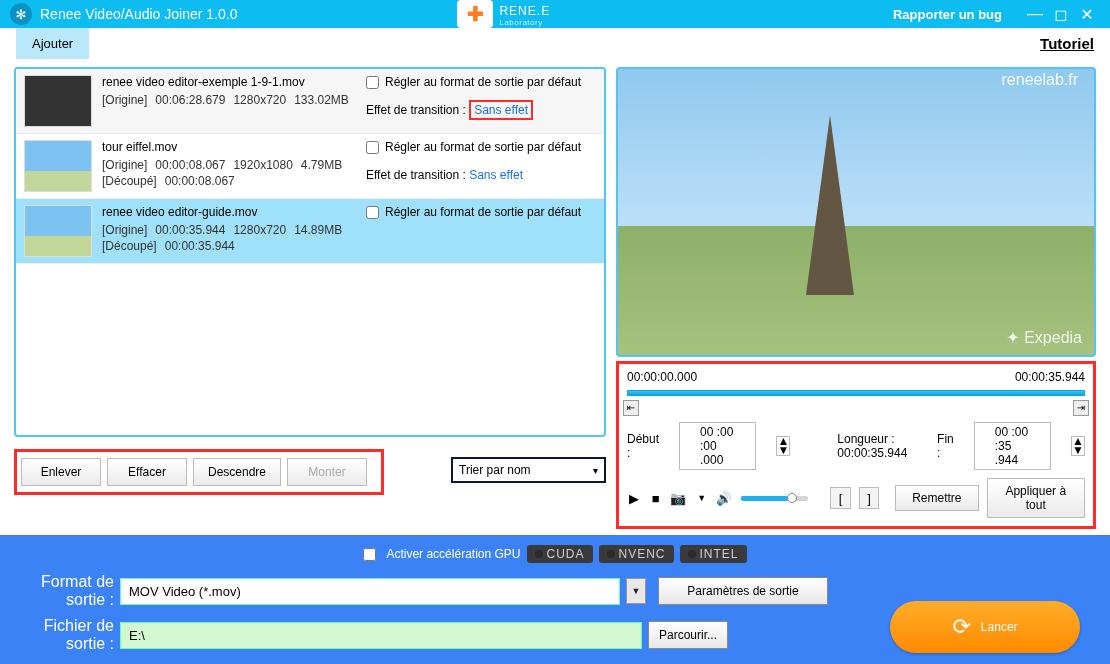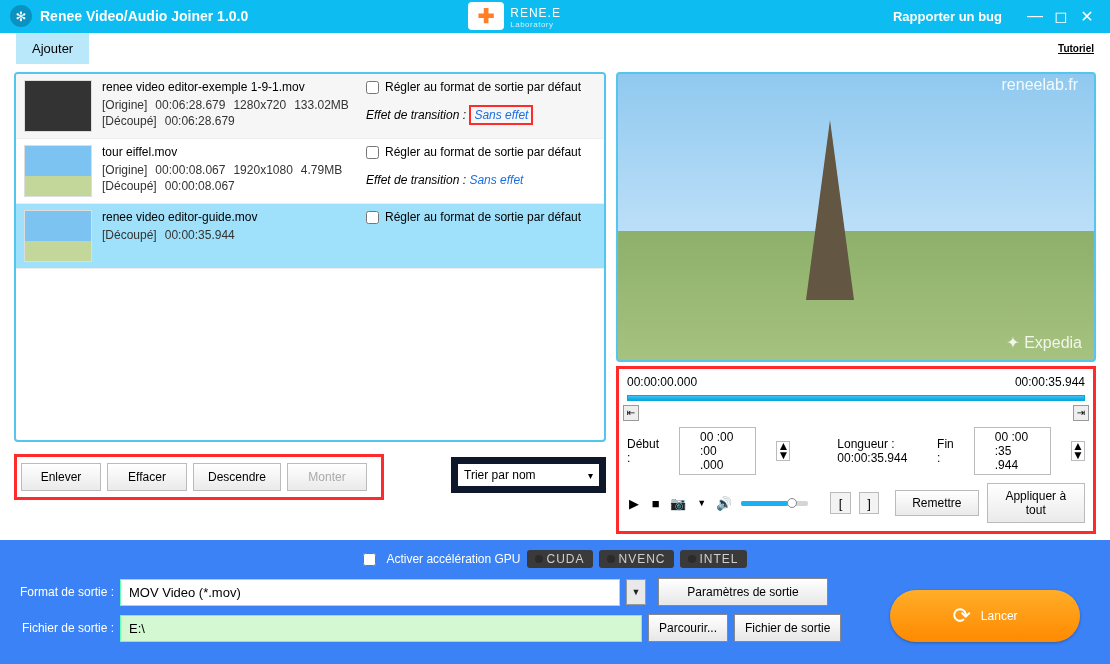--- a/index.html
+++ b/index.html
@@ -1,55 +1,55 @@
 <!DOCTYPE html>
 <html><head>
 <meta charset="utf-8">
 <style>
   * { box-sizing: border-box; margin: 0; padding: 0; font-family: Arial, sans-serif; font-size: 12px; }
   body { width: 1110px; height: 664px; background: #0dbcf0; display: flex; flex-direction: column; }
   .titlebar { height: 40px; background: #0dbcf0; display: flex; align-items: center; padding: 0 10px; color: #fff; }
   .titlebar .app-icon { width: 22px; height: 22px; background: #0a93c2; border-radius: 11px; display: flex; align-items: center; justify-content: center; margin-right: 8px; font-size: 13px; }
-  .titlebar .title { font-size: 14px; font-weight: bold; }
+  .titlebar .title { font-size: 14px; font-weight: normal; }
   .titlebar .logo { margin-left: 220px; display: flex; align-items: center; }
   .titlebar .logo-badge { width: 36px; height: 28px; background: #fff; border-radius: 4px; display: flex; align-items: center; justify-content: center; color: #ff7f27; font-size: 20px; font-weight: bold; margin-right: 6px; }
   .titlebar .logo-text { color: #fff; font-size: 15px; letter-spacing: 1px; }
   .titlebar .logo-text small { display:block; font-size:8px; letter-spacing:0.5px; color:#cdeffb;}
   .titlebar .spacer { flex: 1; }
   .titlebar .bug { font-weight: bold; font-size: 13px; margin-right: 20px; cursor:pointer;}
   .titlebar .win-btn { width: 26px; text-align: center; font-size: 16px; cursor:pointer;}
 
   .topbar { height: 38px; background: #fff; display: flex; align-items: center; padding: 0 16px; }
   .topbar .add-btn { background: #b9e8fb; border: none; padding: 8px 16px; font-size: 13px; cursor:pointer;}
-  .topbar .tutoriel { margin-left: auto; font-size: 10px; text-decoration: underline; cursor:pointer; font-weight:bold;}
+  .topbar .tutoriel { margin-left: auto; font-size: 15px; text-decoration: underline; cursor:pointer; font-weight:bold;}
 
   .main { flex:1; background:#fff; padding:8px 14px 6px 14px; display:flex; gap:10px;}
   .left-pane { flex:1; display:flex; flex-direction:column;}
   .file-list { border:2px solid #54c5ef; border-radius:4px; height:370px; overflow:hidden;}
   .file-row { display:flex; padding:6px 8px; border-bottom:1px solid #eee; min-height:64px;justify-content:flex-end;}
   .file-row.selected { background:#9fe1fb;}
   .file-row.alt { background:#f6f6f6;}
   .thumb { width:68px; height:52px; border:1px solid #ddd; margin-right:10px; flex-shrink:0; background:#333;}
   .thumb.sky { background: linear-gradient(#7cc3f1 60%,#c4d79a 60%);}
   .file-info { flex:1;}
   .file-name { font-size:12px; margin-bottom:4px;}
   .file-line { font-size:11px; color:#333; margin-bottom:2px;}
   .file-line span { display:inline-block; margin-right:8px;}
   .file-right { width:230px;}
   .chk-row { display:flex; align-items:center; font-size:12px; margin-bottom:14px;}
   .chk-row input { margin-right:6px;}
-  .eff-row { font-size:12px;font-style:italic;}
+  .eff-row { font-size:12px;}
   .eff-link { color:#1b6fe2;}
   .eff-link.boxed { border:2px solid #ff2a2a; padding:1px 3px;}
 
   .actions-area { margin-top:4px; border:3px solid #ff2a2a; padding:6px 4px; display:flex; align-items:center; gap:6px; width:370px;}
   .actions-row { display:flex; margin-top:8px; align-items:center;}
   .btn { border:1px solid #bbb; background:linear-gradient(#fff,#eaeaea); padding:6px 14px; font-size:12px; cursor:pointer; min-width:80px;}
   .btn.disabled { color:#aaa;}
-  .sort-select { margin-left:auto; border:7px solid #0f172a; padding:4px 6px; width:155px; display:flex; align-items:center; justify-content:space-between; background:#fff; cursor:pointer;}
+  .sort-select { margin-left:auto; border:2px solid #0f172a; padding:4px 6px; width:155px; display:flex; align-items:center; justify-content:space-between; background:#fff; cursor:pointer;}
   .sort-select .ch { font-size:10px;}
 
   .right-pane { width:480px; display:flex; flex-direction:column;}
   .preview { height:290px; border:2px solid #54c5ef; border-radius:4px; position:relative; background:linear-gradient(#90c9ef 0%, #bcdff8 55%, #8db06a 55%, #a6c27f 100%); overflow:hidden;}
   .eiffel { position:absolute; left:188px; bottom:60px; width:0; height:0; border-left:24px solid transparent; border-right:24px solid transparent; border-bottom:180px solid #635642;}
   .eiffel::after{content:'';position:absolute;left:-3px;top:-200px;width:6px;height:24px;background:#635642;}
   .wm { position:absolute; top:2px; right:16px; color:#fff; font-size:16px; opacity:.9;}
   .exp { position:absolute; bottom:8px; right:12px; color:#fff; font-size:16px; opacity:.85;}
 
   .trim-box { margin-top:4px; border:3px solid #ff2a2a; padding:6px 8px 8px 8px;}
@@ -70,21 +70,21 @@
   .bracket-btn{border:1px solid #bbb;background:#f3f3f3;width:26px;height:22px;font-size:13px;cursor:pointer;}
   .controls-row .spacer{flex:1;}
   .sm-btn{border:1px solid #bbb;background:linear-gradient(#fff,#eaeaea);padding:5px 16px;font-size:12px;cursor:pointer;}
 
   .footer { background:#3b82f6; padding:8px 14px 14px 14px; color:#fff;}
   .gpu-row { display:flex; align-items:center; justify-content:center; gap:6px; font-size:12px; padding:2px 0 10px 0;}
   .gpu-row input{margin-right:4px;}
   .badge { background:#3a3a3a; color:#cfcfcf; border-radius:3px; padding:2px 8px; font-size:10px; letter-spacing:1px;display:flex;align-items:center;gap:4px;}
   .badge .led{width:8px;height:8px;background:#2b2b2b;border-radius:4px;}
   .form-row{ display:flex; align-items:center; gap:6px; margin-bottom:8px;}
-  .form-row label{ width:100px; text-align:right; font-size:12px;}
+  .form-row label{ width:100px; text-align:right; font-size:16px;}
   .input-box{ flex:0 0 500px; background:#fff; color:#000; border:1px solid #6fa; padding:5px 8px; font-size:13px;}
   .input-box.path{ background:#d4f8d2; color:#000;}
   .drop-btn{ width:20px;height:26px;border:1px solid #999;background:#e9e9e9;color:#222;font-size:9px;cursor:pointer;}
   .out-btn{ border:1px solid #888;background:linear-gradient(#fff,#e7e7e7);color:#000;padding:6px 10px;min-width:110px;font-size:12px;cursor:pointer;}
   .launch { position:absolute; right:30px; bottom:22px; width:190px;height:52px; background:linear-gradient(#ffad29,#ff8a00); border-radius:26px; display:flex; align-items:center; justify-content:center; gap:10px; color:#fff; font-size:22px; cursor:pointer; box-shadow:0 1px 3px rgba(0,0,0,.3);}
   .launch .ric{font-size:22px;}
   .footer-wrap{position:relative;}
 </style>
 </head>
 <body>
@@ -116,23 +116,20 @@
   <div class="left-pane">
     <div class="file-list">
 
       <div class="file-row alt">
         <div class="thumb"></div>
         <div class="file-info">
           <div class="file-name">renee video editor-exemple 1-9-1.mov</div>
           <div class="file-line">
             <span>[Origine]</span><span>00:06:28.679</span><span>1280x720</span><span>133.02MB</span>
           </div>
-          <div class="file-line">
-            <span>[Découpé]</span><span>00:06:28.679</span>
-          </div>
         </div>
         <div class="file-right">
           <div class="chk-row">
               <input type="checkbox" style="">
               <span>Régler au format de sortie par défaut</span>
             </div>
           <div class="eff-row"><span>Effet de transition :</span> <span class="eff-link boxed">Sans effet</span></div>
         </div>
       </div>
 
@@ -153,20 +150,23 @@
               <span>Régler au format de sortie par défaut</span>
             </div>
           <div class="eff-row"><span>Effet de transition :</span> <span class="eff-link">Sans effet</span></div>
         </div>
       </div>
 
       <div class="file-row selected">
         <div class="thumb sky"></div>
         <div class="file-info">
           <div class="file-name">renee video editor-guide.mov</div>
+          <div class="file-line">
+            <span>[Origine]</span><span>00:00:35.944</span><span>1280x720</span><span>14.89MB</span>
+          </div>
           <div class="file-line">
             <span>[Découpé]</span><span>00:00:35.944</span>
           </div>
         </div>
         <div class="file-right">
           <div class="chk-row">
               <input type="checkbox" style="">
               <span>Régler au format de sortie par défaut</span>
             </div>
         </div>
@@ -260,19 +260,18 @@
   <div class="form-row">
     <label>Format de sortie :</label>
     <div class="input-box">MOV Video (*.mov)</div>
     <button class="drop-btn">▼</button>
     <button class="out-btn" style="margin-left:6px;min-width:170px;">Paramètres de sortie</button>
   </div>
   <div class="form-row">
     <label>Fichier de sortie :</label>
     <div class="input-box path" style="flex:0 0 522px;">E:\</div>
     <button class="out-btn" style="min-width:70px;">Parcourir...</button>
-    <button class="out-btn" style="min-width:100px;">Fichier de sortie</button>
   </div>
   <div class="launch">
     <span class="ric">⟳</span>
     <span>Lancer</span>
   </div>
 </div>
 
 </body></html>

